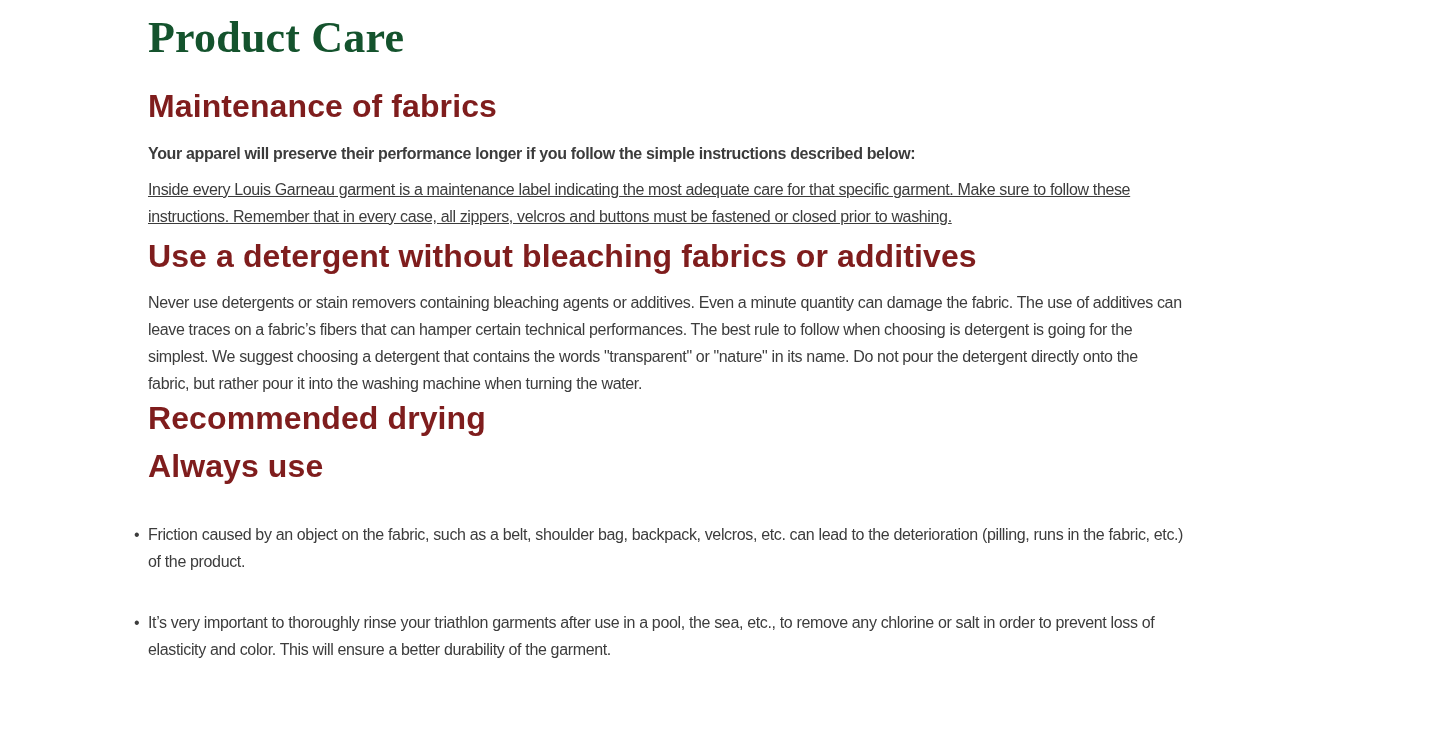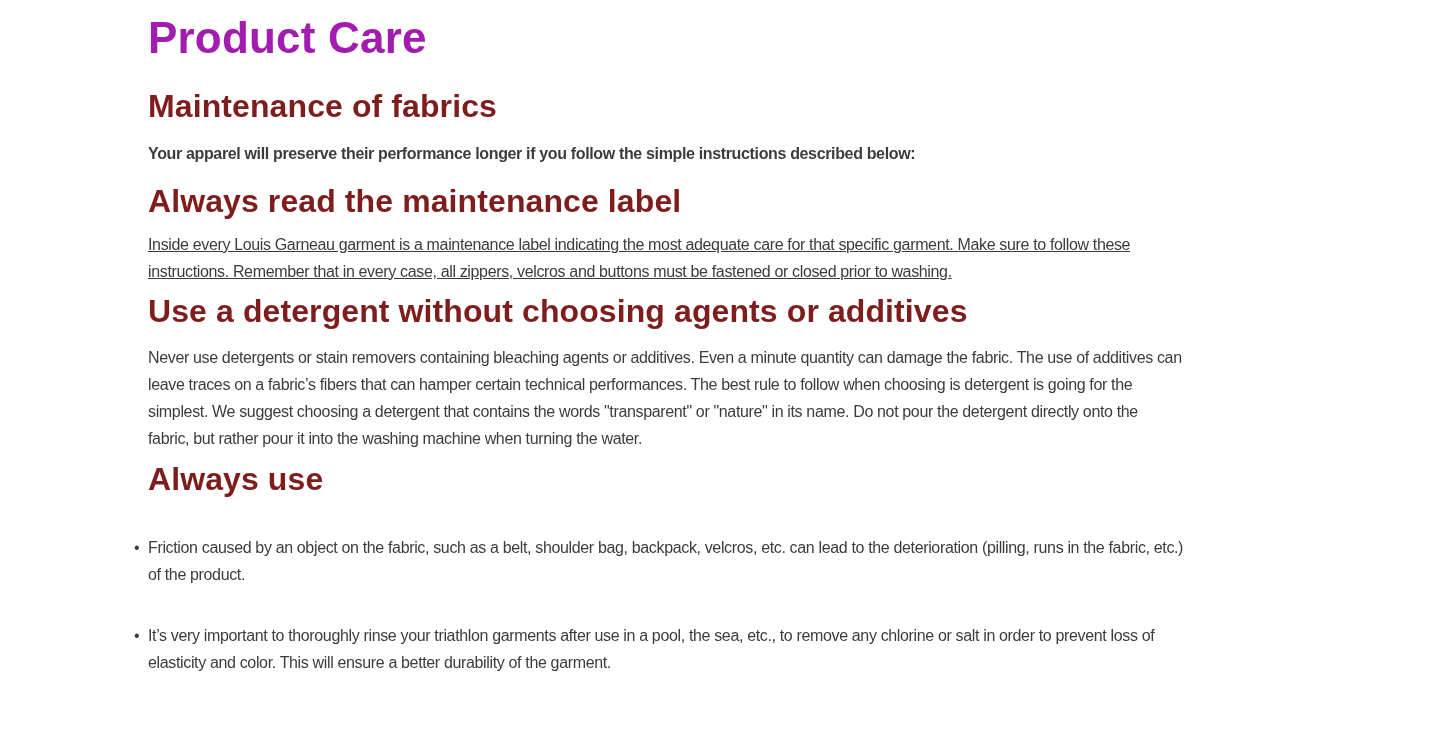--- a/index.html
+++ b/index.html
@@ -16,22 +16,22 @@
     font-family: "Liberation Sans", sans-serif;
     color: #3c3c3c;
   }
   main { display: block; }
   h1 {
     margin: 0;
     font-size: 44px;
     line-height: 52px;
     font-weight: 700;
     letter-spacing: 0.2px;
-    color: #a21caf;
-    font-family: Liberation Sans, sans-serif;
+    color: #14532d;
+    font-family: Liberation Serif, serif;
   }
   h2 {
     margin: 0;
     font-size: 32px;
     line-height: 42px;
     font-weight: 700;
     letter-spacing: 0.1px;
     color: #7f1d1d;
     font-family: "Liberation Sans", sans-serif;
   }
@@ -86,34 +86,34 @@
 <main>
 
   <h1>Product Care</h1>
 
   <section class="s1">
     <h2>Maintenance of fabrics</h2>
     <p>Your apparel will preserve their performance longer if you follow the simple instructions described below:</p>
   </section>
 
   <section class="s2">
-    <h2>Always read the maintenance label</h2>
     <p>Inside every Louis Garneau garment is a maintenance label indicating the most adequate care for that specific garment. Make sure to follow these
 instructions. Remember that in every case, all zippers, velcros and buttons must be fastened or closed prior to washing.</p>
   </section>
 
   <section class="s3">
-    <h2>Use a detergent without choosing agents or additives</h2>
+    <h2>Use a detergent without bleaching fabrics or additives</h2>
     <p>Never use detergents or stain removers containing bleaching agents or additives. Even a minute quantity can damage the fabric. The use of additives can
 leave traces on a fabric’s fibers that can hamper certain technical performances. The best rule to follow when choosing is detergent is going for the
 simplest. We suggest choosing a detergent that contains the words "transparent" or "nature" in its name. Do not pour the detergent directly onto the
 fabric, but rather pour it into the washing machine when turning the water.</p>
   </section>
 
   <section class="s4">
+    <h2>Recommended drying</h2>
   </section>
 
   <section class="s5">
     <h2>Always use</h2>
     <ul class="bullets">
       <li>
         <span class="dot">•</span>
         <span class="li-text">Friction caused by an object on the fabric, such as a belt, shoulder bag, backpack, velcros, etc. can lead to the deterioration (pilling, runs in the fabric, etc.)
 of the product.</span>
       </li>

